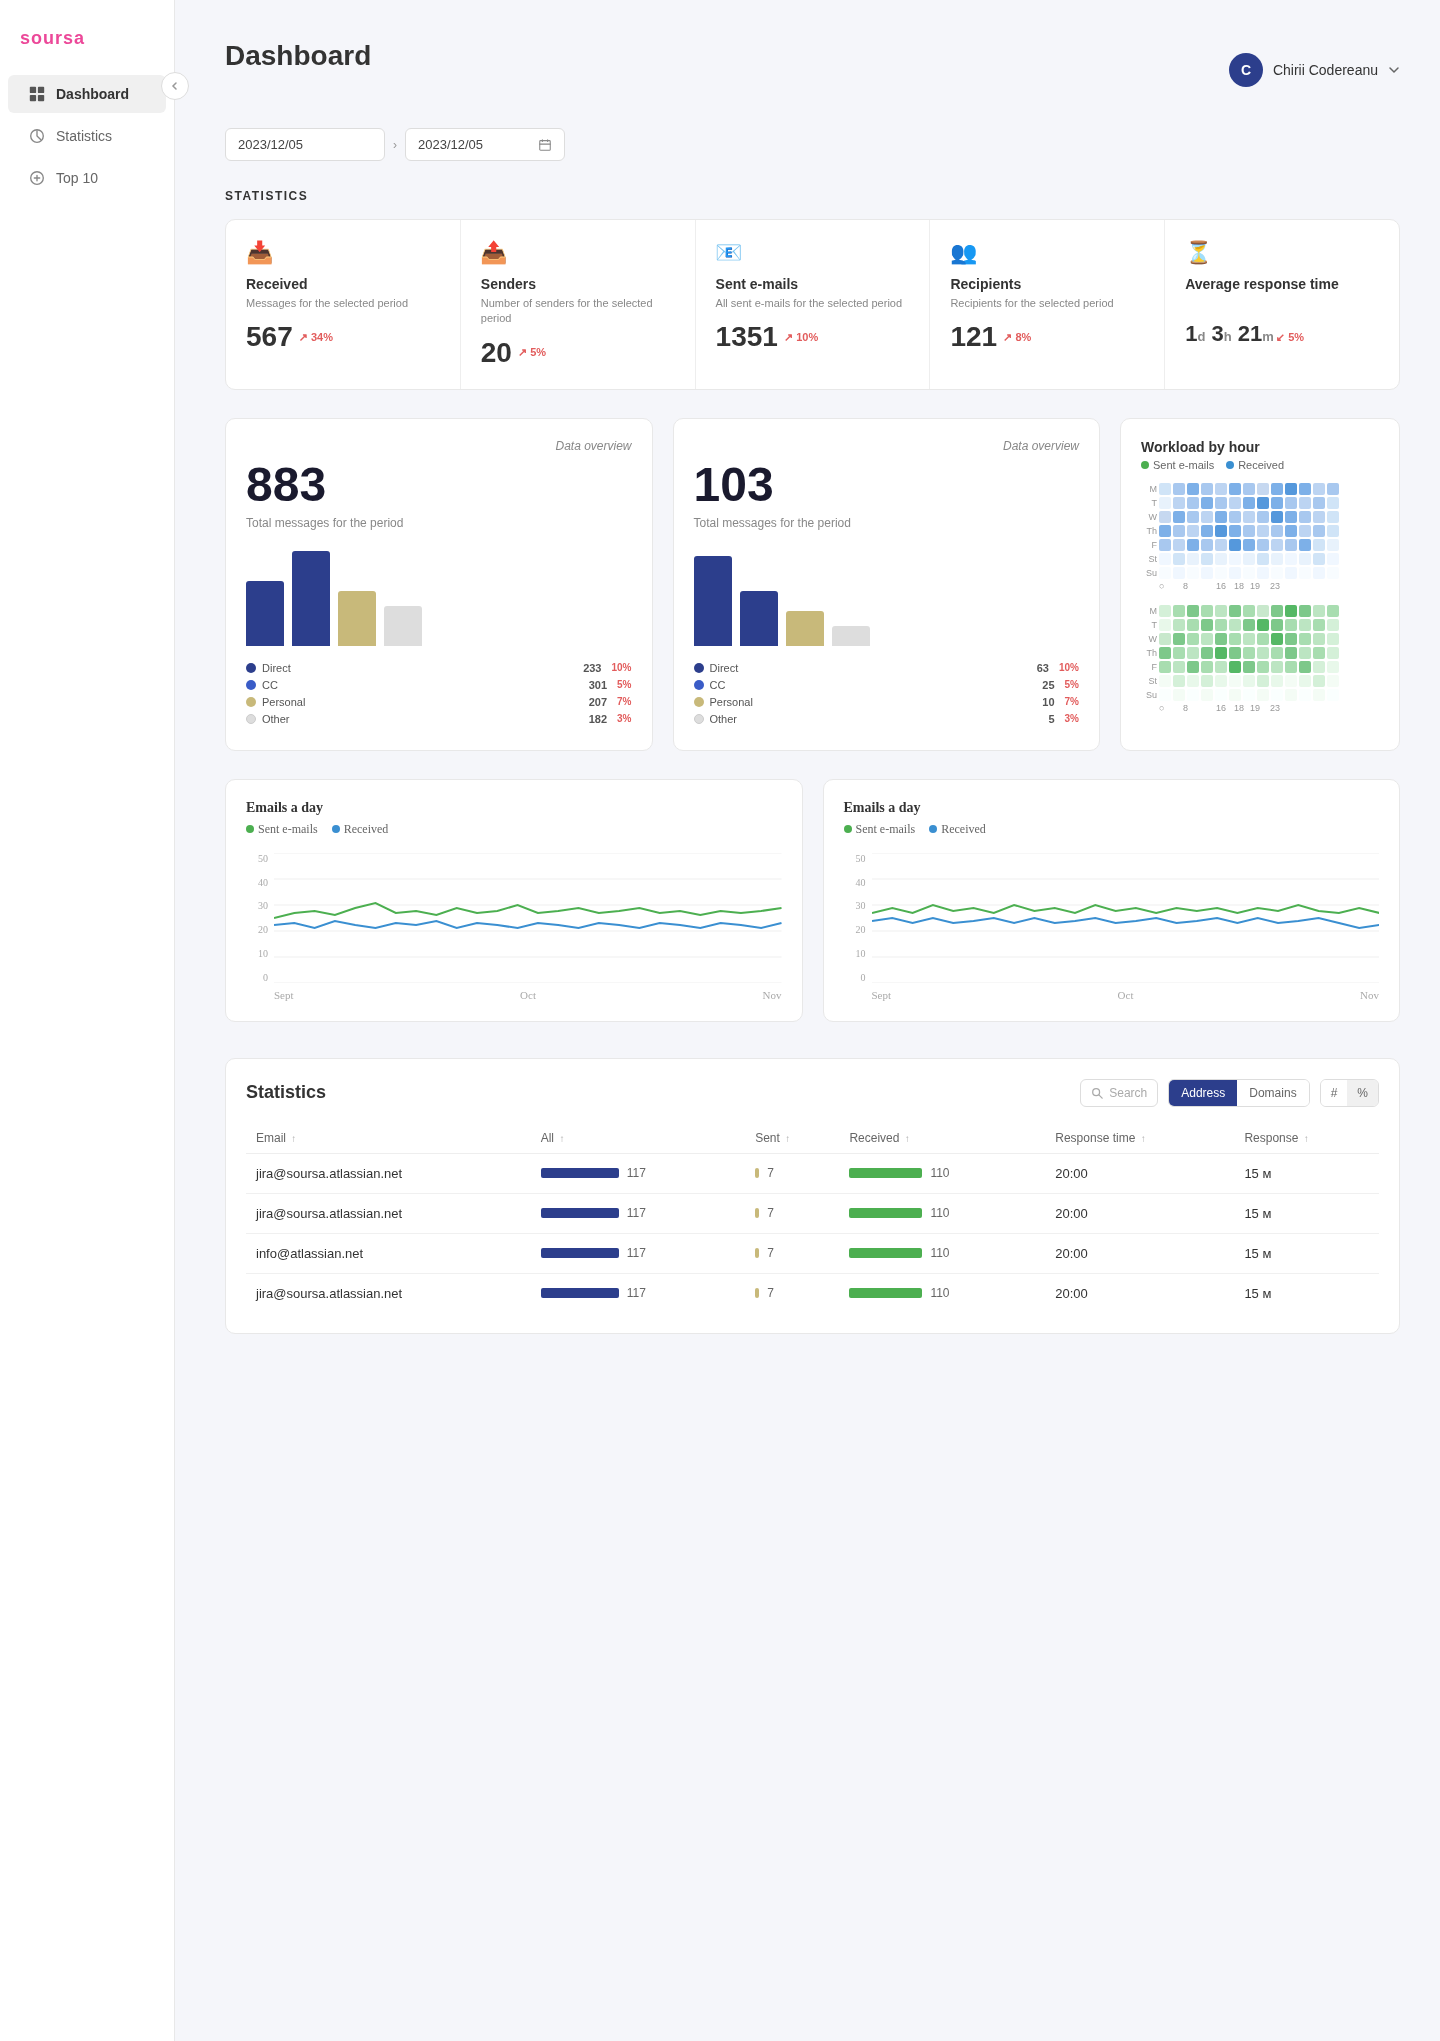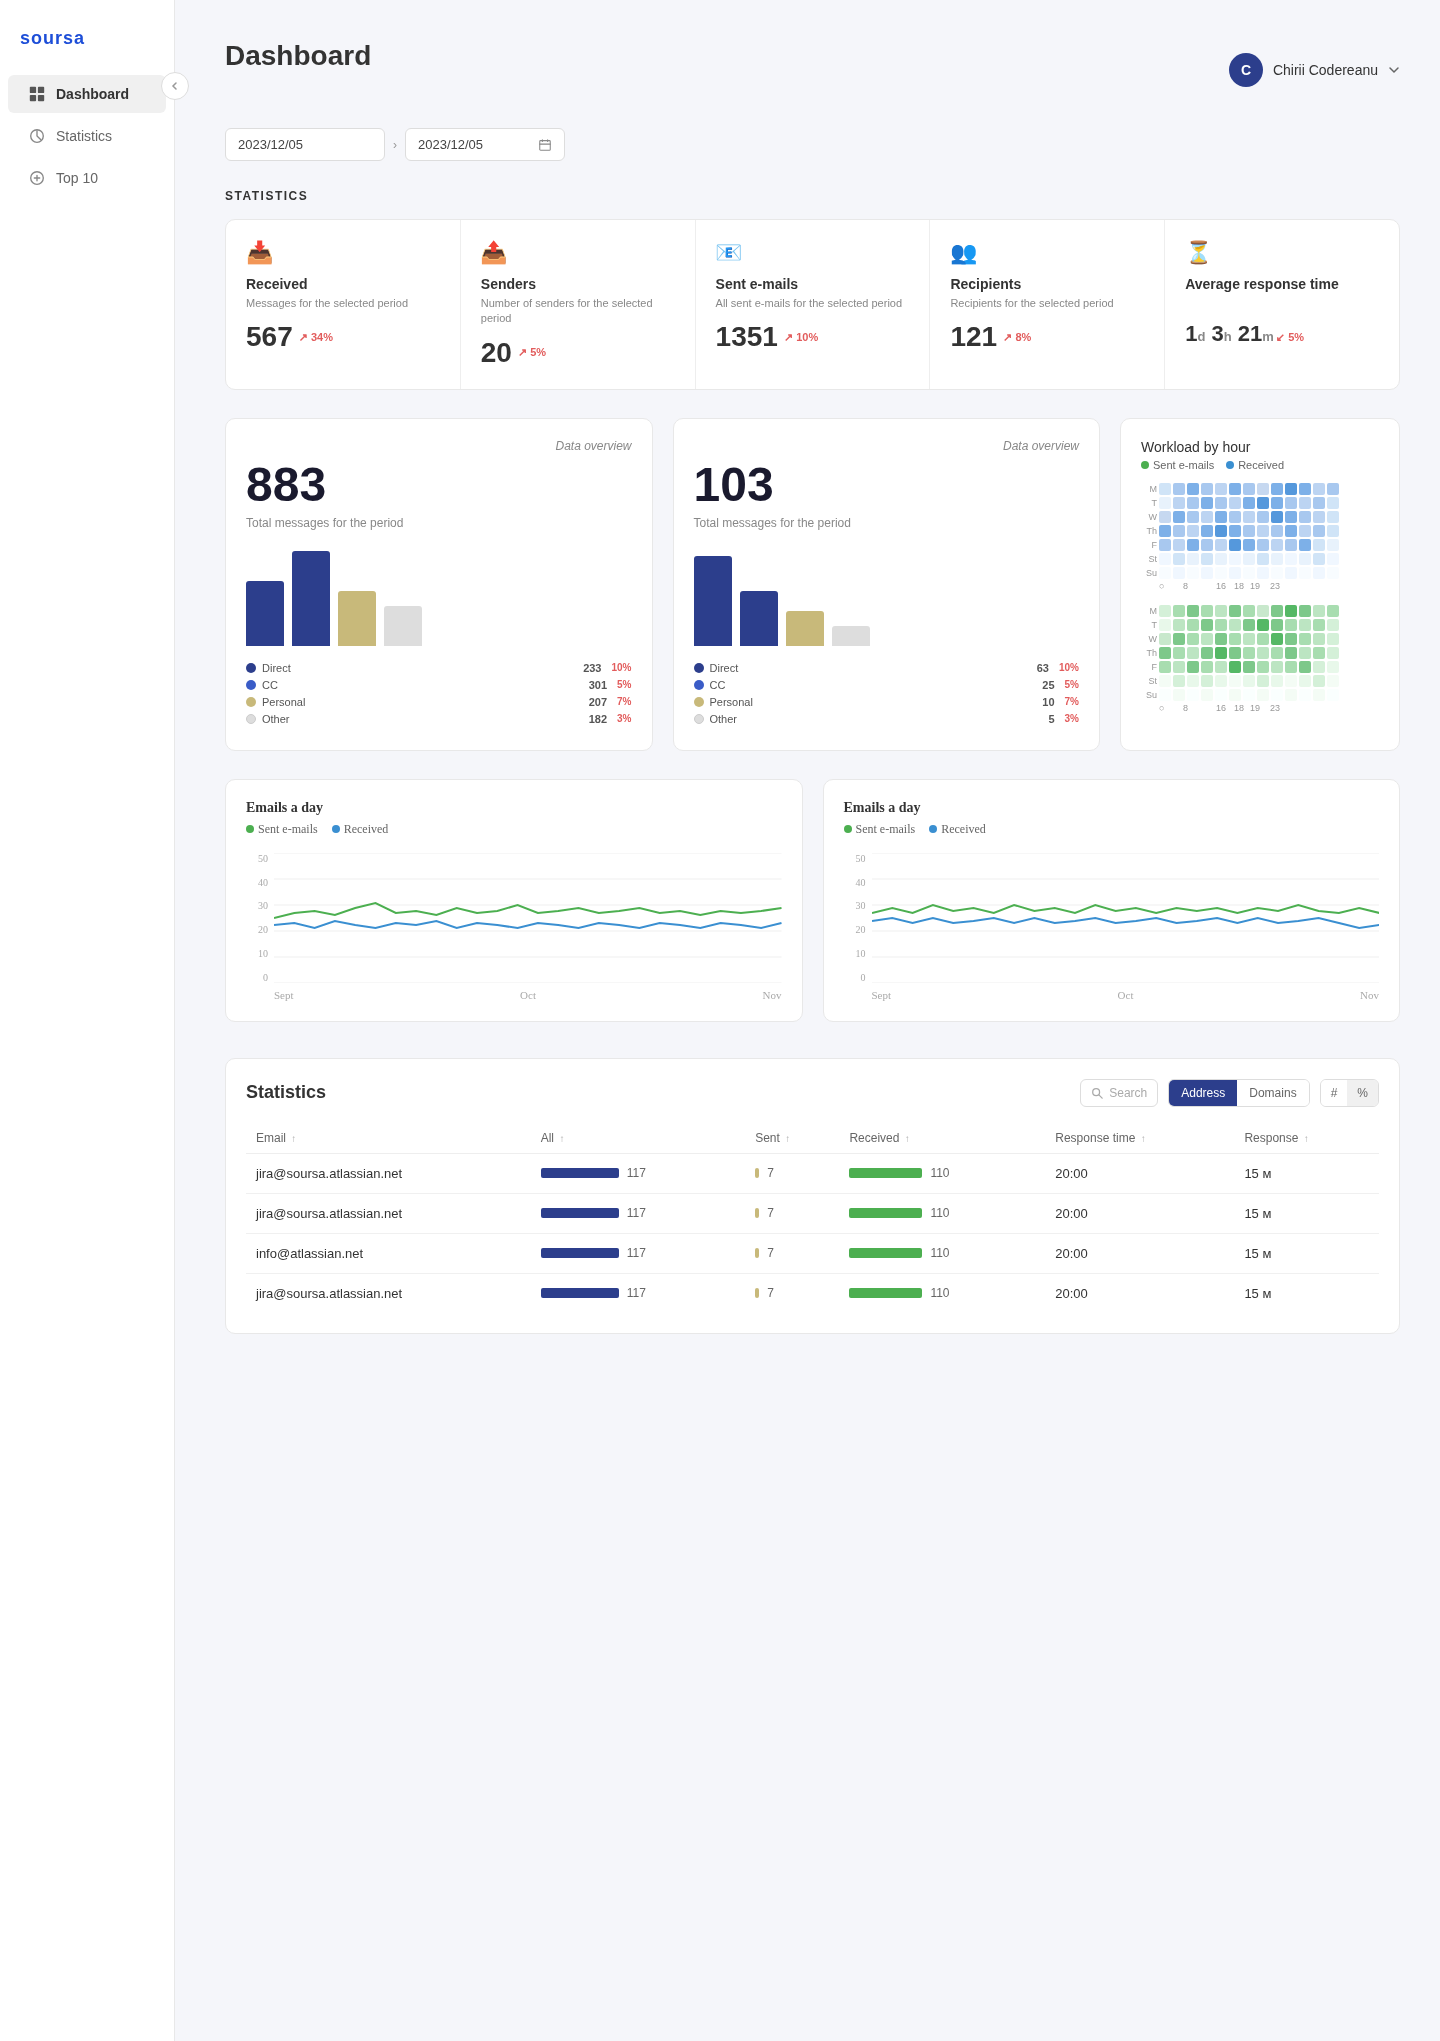--- a/index.html
+++ b/index.html
@@ -1,20 +1,20 @@
 <!DOCTYPE html>
 <html><head>
   <meta charset="utf-8">
   <style>
     * { box-sizing: border-box; margin: 0; padding: 0; }
     body { font-family: -apple-system, BlinkMacSystemFont, 'Segoe UI', sans-serif; background: #f5f6fa; color: #333; display: flex; min-height: 2041px; }
 
     
     .sidebar { width: 175px; background: #fff; border-right: 1px solid #e8e8e8; padding: 16px 0; flex-shrink: 0; display: flex; flex-direction: column; }
-    .logo { padding: 12px 20px 24px; font-weight: 700; font-size: 18px; color: #1d4ed8; letter-spacing: 1px; }
+    .logo { padding: 12px 20px 24px; font-weight: 700; font-size: 18px; color: #ec4899; letter-spacing: 1px; }
     .sidebar-item { display: flex; align-items: center; gap: 10px; padding: 10px 20px; cursor: pointer; font-size: 14px; color: #666; border-radius: 6px; margin: 2px 8px; }
     .sidebar-item.active { background: #f0f0f0; color: #333; font-weight: 600; }
     .sidebar-item svg { width: 18px; height: 18px; flex-shrink: 0; }
     .sidebar-toggle { width: 28px; height: 28px; background: #fff; border: 1px solid #ddd; border-radius: 50%; display: flex; align-items: center; justify-content: center; cursor: pointer; position: absolute; left: 161px; top: 72px; z-index: 10; }
 
     
     .main { flex: 1; padding: 40px 40px 40px 50px; }
     .page-title { font-size: 28px; font-weight: 700; margin-bottom: 28px; }
 
     
@@ -49,21 +49,21 @@
     .bar-chart { height: 100px; display: flex; align-items: flex-end; gap: 8px; margin-bottom: 16px; }
     .bar { border-radius: 3px 3px 0 0; }
     .chart-legend { font-size: 11px; color: #555; }
     .legend-item { display: flex; align-items: center; gap: 6px; margin-bottom: 5px; justify-content: space-between; }
     .legend-dot { width: 10px; height: 10px; border-radius: 50%; flex-shrink: 0; }
     .legend-label { flex: 1; }
     .legend-count { font-weight: 600; margin-right: 4px; }
     .legend-pct { color: #e25c5c; font-size: 10px; }
 
     
-    .workload-title { font-size: 14px; font-weight: 400; margin-bottom: 4px; }
+    .workload-title { font-size: 14px; font-weight: 700; margin-bottom: 4px; }
     .workload-legend { display: flex; gap: 12px; margin-bottom: 12px; font-size: 11px; color: #666; }
     .workload-legend span { display: flex; align-items: center; gap: 4px; }
     .workload-dot { width: 8px; height: 8px; border-radius: 50%; display: inline-block; }
     .heatmap-row { display: flex; align-items: center; gap: 2px; margin-bottom: 2px; }
     .heatmap-label { width: 16px; font-size: 9px; color: #999; text-align: right; }
     .heatmap-cell { width: 12px; height: 12px; border-radius: 2px; }
     .heatmap-axis { display: flex; gap: 2px; margin-left: 18px; font-size: 9px; color: #999; }
 
     
     .emails-row { display: flex; gap: 20px; margin-bottom: 36px; font-family: Liberation Serif, serif; }

